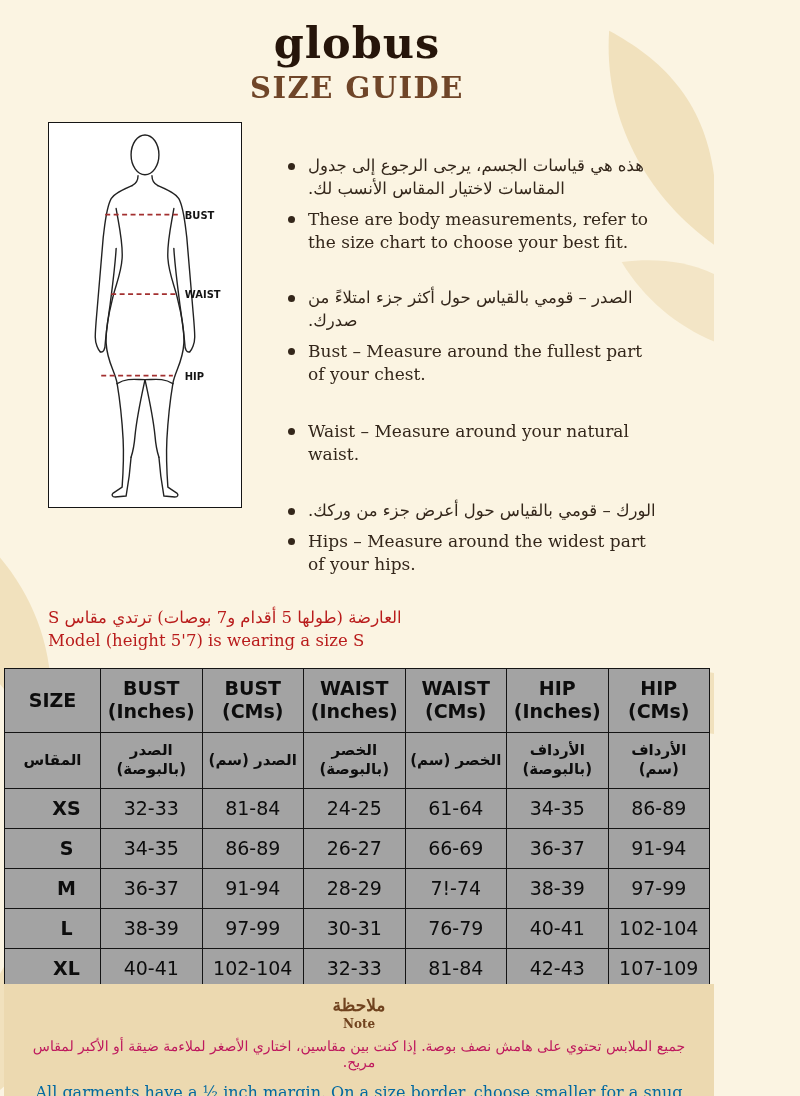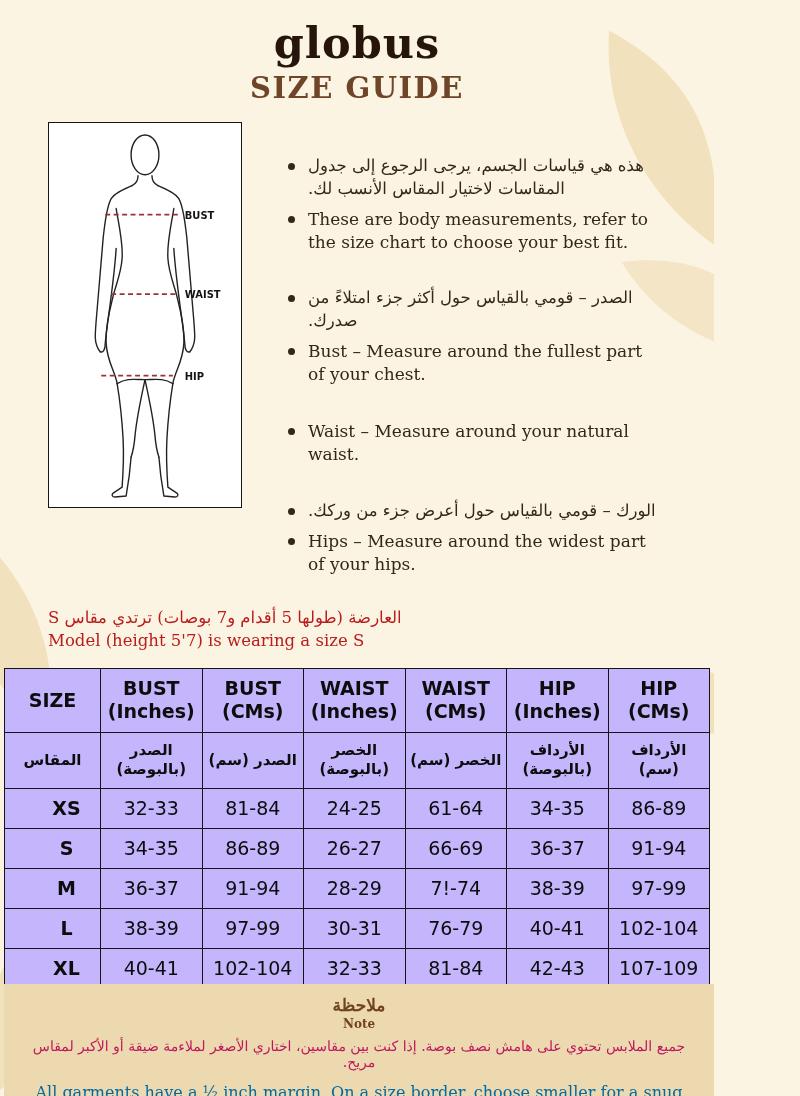--- a/index.html
+++ b/index.html
@@ -44,21 +44,21 @@
   .dot { flex:none; width:7px; height:7px; border-radius:50%; background:#33261A; margin:8px 13px 0 0; }
   .txt { font-size:17px; line-height:1.38; color:#33261A; text-align:left; }
   .bullet-ar .txt { font-size:16.5px; }
 
   .model-note { position:relative; z-index:1; margin:24px 0 0 48px; font-size:16.5px; line-height:1.35; color:#b91c1c; }
   .model-note .ar { text-align:left; }
 
   .size-table {
     position:relative; z-index:1;
     border-collapse:collapse; width:706px; margin:16px auto 0;
-    background:#c4b5fd; table-layout:fixed;
+    background:#a3a3a3; table-layout:fixed;
     font-family:"DejaVu Sans", sans-serif;
   }
   .size-table th, .size-table td {
     border:1.5px solid #141414; text-align:center; vertical-align:middle;
     color:#0D0D0D; overflow:hidden;
   }
   .en-head th { font-weight:bold; font-size:19px; line-height:1.25; height:64px; white-space:pre-line; }
   .ar-head th { font-weight:bold; font-size:15px; line-height:1.3; height:56px; white-space:pre-line; }
   tbody th { font-weight:bold; font-size:19px; height:40px;padding-left:28px; }
   tbody td { font-weight:normal; font-size:19px; height:40px; }

